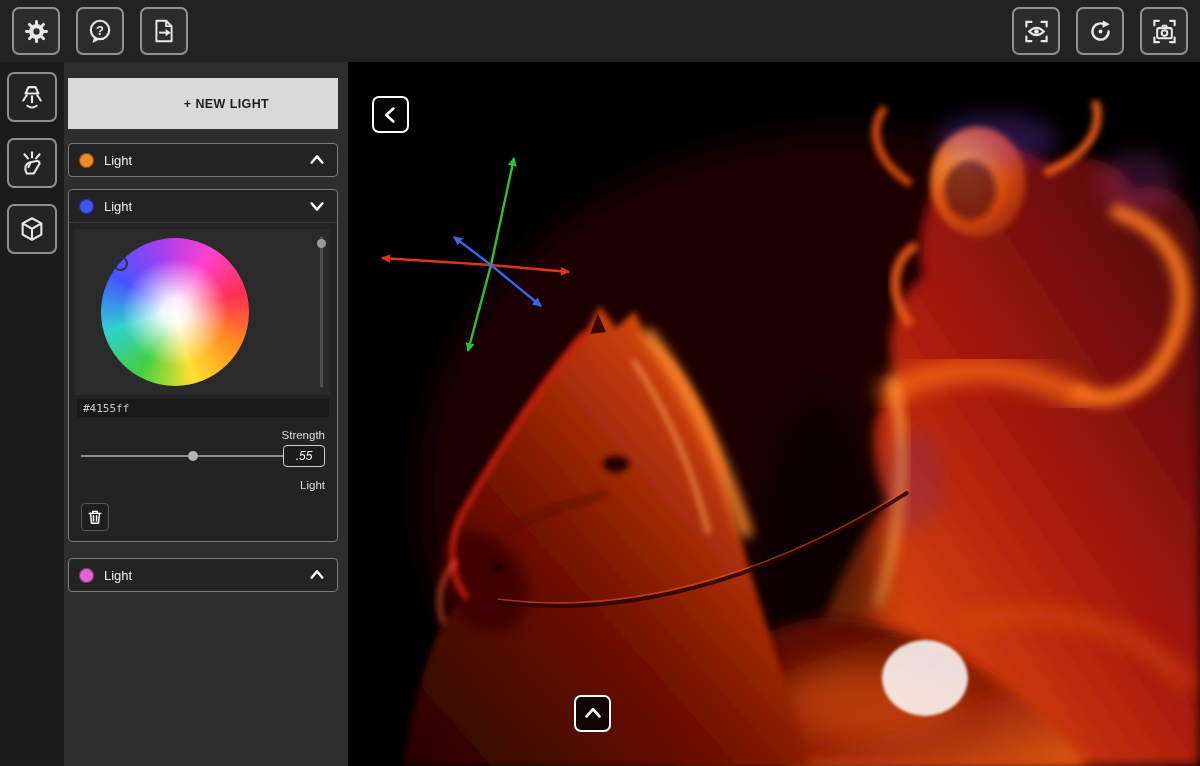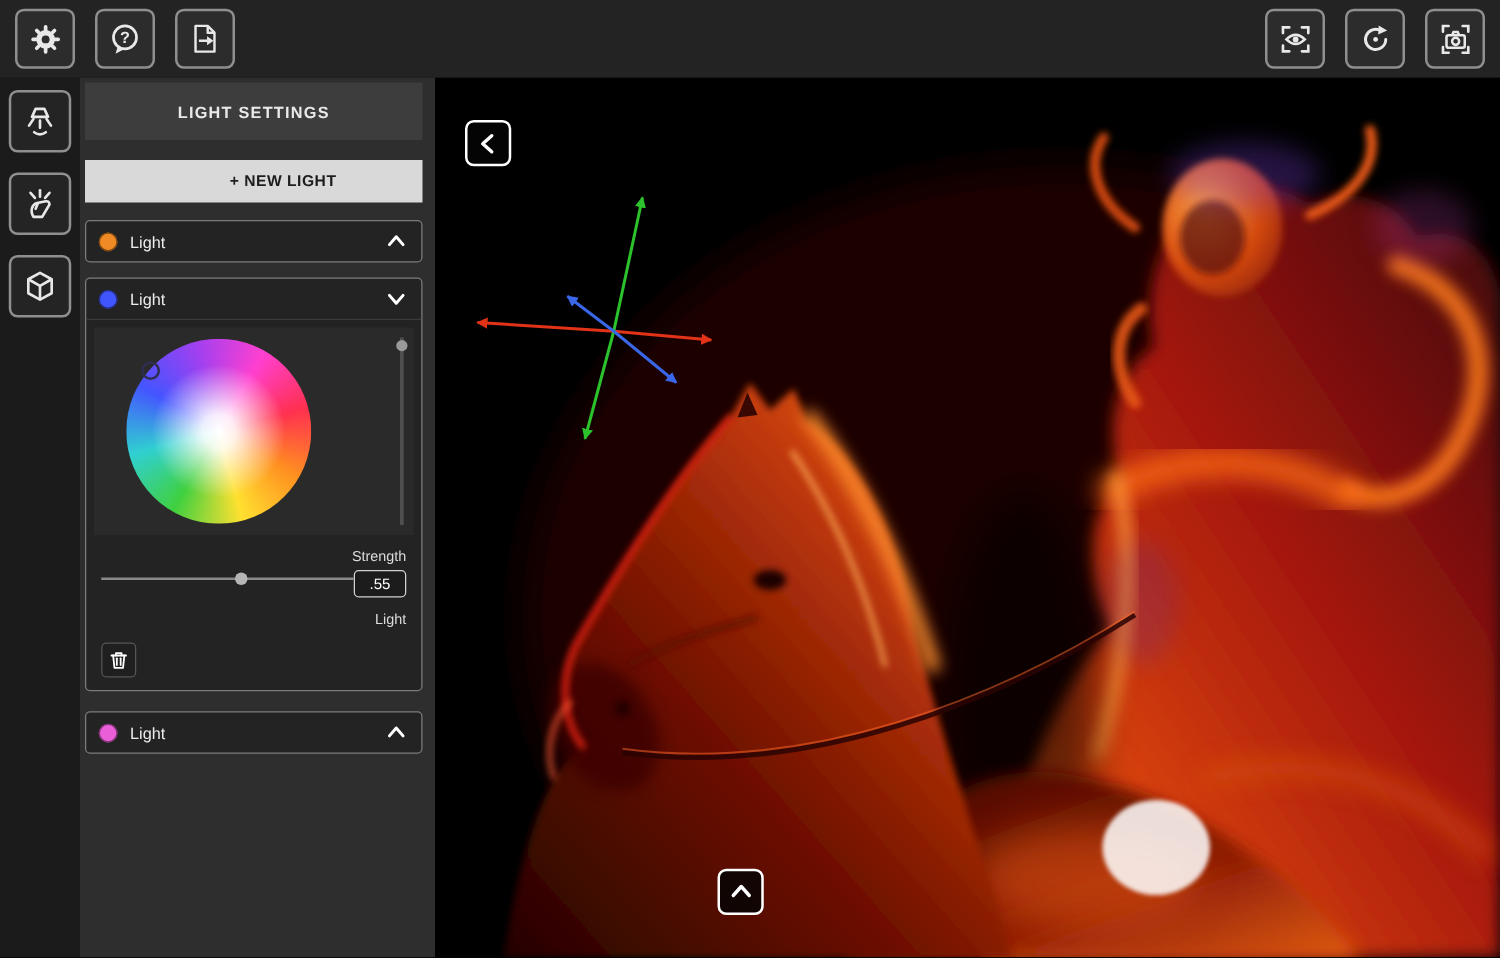--- a/index.html
+++ b/index.html
@@ -17,21 +17,21 @@
   
   .strip{position:absolute;left:0;top:62px;bottom:0;width:64px;background:#1b1b1b;
          display:flex;flex-direction:column;align-items:center;padding-top:10px;gap:16px;box-sizing:border-box;}
   .tool-btn{width:46px;height:46px;border:2px solid #8f8f8f;border-radius:7px;background:#242424;
             display:flex;align-items:center;justify-content:center;cursor:pointer;}
 
   
   .panel{position:absolute;left:64px;top:62px;bottom:0;width:284px;background:#2e2e2e;box-sizing:border-box;}
   .panel-title{margin:4px 10px 0 4px;height:46px;background:#3d3d3d;color:#e9e9e9;font-size:13px;
                font-weight:bold;letter-spacing:1px;display:flex;align-items:center;justify-content:center;}
-  .new-light{margin:16px 10px 0 4px;height:34px;background:#d9d9d9;color:#1d1d1d;font-size:12.5px;
+  .new-light{margin:16px 10px 0 4px;height:51px;background:#d9d9d9;color:#1d1d1d;font-size:12.5px;
              font-weight:bold;letter-spacing:.4px;display:flex;align-items:center;justify-content:center;cursor:pointer;padding-left:47px;}
   .light-item{margin:14px 10px 0 4px;height:32px;border:1px solid #7c7c7c;border-radius:4px;background:#232323;
               display:flex;align-items:center;gap:10px;padding:0 10px;color:#ececec;font-size:13px;cursor:pointer;}
   .dot{width:15px;height:15px;border-radius:50%;flex:0 0 auto;box-shadow:inset 0 0 0 1px rgba(0,0,0,.45);}
   .chev{margin-left:auto;display:flex;cursor:pointer;}
 
   .light-exp{margin:12px 10px 0 4px;border:1px solid #7c7c7c;border-radius:4px;background:#232323;padding-bottom:6px;}
   .exp-head{height:32px;display:flex;align-items:center;gap:10px;padding:0 10px;color:#ececec;
             font-size:13px;cursor:pointer;border-bottom:1px solid #3a3a3a;}
   .picker{margin:6px 6px 4px;background:#2a2a2a;position:relative;height:166px;}
@@ -40,21 +40,21 @@
        radial-gradient(circle closest-side,#ffffff 0%,rgba(255,255,255,.9) 18%,rgba(255,255,255,0) 72%),
        conic-gradient(from -60deg,#4455ff,#a040f0,#ff40d0,#ff3050,#ff9020,#ffe030,#40d040,#30d0d0,#4455ff);}
   .wheel-marker{position:absolute;left:38px;top:27px;width:11px;height:11px;border:2px solid #2e2e52;
                 border-radius:50%;cursor:grab;}
   .vslider{position:absolute;right:8px;top:8px;bottom:8px;width:3px;background:#4f4f4f;cursor:pointer;}
   .vhandle{position:absolute;left:-3px;top:2px;width:9px;height:9px;border-radius:50%;background:#9a9a9a;cursor:grab;}
   .hexbar{margin:2px 8px 0;height:18px;background:#191919;color:#c9c9c9;font-size:11px;display:flex;
           align-items:center;padding:0 6px;cursor:text;
           font-family:"DejaVu Sans Mono","Liberation Mono",monospace;}
   .ctrl-label{margin:12px 12px 4px;color:#dcdcdc;font-size:11.5px;text-align:right;}
-  .slider-row{display:flex;align-items:flex-start;gap:0;margin:2px 12px 0;}
+  .slider-row{display:flex;align-items:center;gap:0;margin:2px 12px 0;font-style:italic;}
   .hslider{flex:1;position:relative;height:14px;cursor:pointer;}
   .htrack{position:absolute;left:0;right:0;top:6px;height:2px;background:#8a8a8a;}
   .hhandle{position:absolute;top:2px;width:10px;height:10px;border-radius:50%;background:#b5b5b5;cursor:grab;}
   .vbox{flex:0 0 auto;min-width:34px;height:20px;border:1px solid #d0d0d0;border-radius:4px;background:#1c1c1c;
         color:#fff;font-size:12px;display:flex;align-items:center;justify-content:center;padding:0 3px;cursor:text;}
   .trash-btn{margin:12px 0 4px 12px;width:26px;height:26px;border:1px solid #565656;border-radius:4px;
              background:#1f1f1f;display:flex;align-items:center;justify-content:center;cursor:pointer;}
 
   
   .viewport{position:absolute;left:348px;top:62px;width:852px;height:704px;background:#000;overflow:hidden;cursor:grab;}
@@ -166,21 +166,20 @@
         <g fill="none" stroke="#e8e8e8" stroke-width="1.8" stroke-linejoin="round">
           <polygon points="12,2.8 20,7.2 20,16.8 12,21.2 4,16.8 4,7.2"></polygon>
           <polyline points="4,7.2 12,11.8 20,7.2"></polyline>
           <line x1="12" y1="11.8" x2="12" y2="21.2"></line>
         </g>
       </svg>
     </div>
   </div>
 
   <div class="panel">
-    <div class="panel-title">LIGHT SETTINGS</div>
 
     <div class="new-light">+ NEW LIGHT</div>
 
     <div class="light-item">
       <span class="dot" style="background-color: rgb(240, 138, 36);"></span>
       <span>Light</span>
       <span class="chev">
         <svg width="20" height="20" viewBox="0 0 22 22">
             <polyline points="5,14 11,7 17,14" fill="none" stroke="#fff" stroke-width="2.6" stroke-linecap="round" stroke-linejoin="round"></polyline>
           </svg>
@@ -199,20 +198,21 @@
       </div>
 
       <div class="picker">
         <div class="wheel"></div>
         <div class="wheel-marker"></div>
         <div class="vslider">
           <div class="vhandle"></div>
         </div>
       </div>
 
+      <div class="hexbar">#4155ff</div>
 
       <div class="ctrl-label">Strength</div>
       <div class="slider-row">
         <div class="hslider">
           <div class="htrack"></div>
           <div class="hhandle" style="left:53%;"></div>
         </div>
         <div class="vbox">.55</div>
       </div>
 

